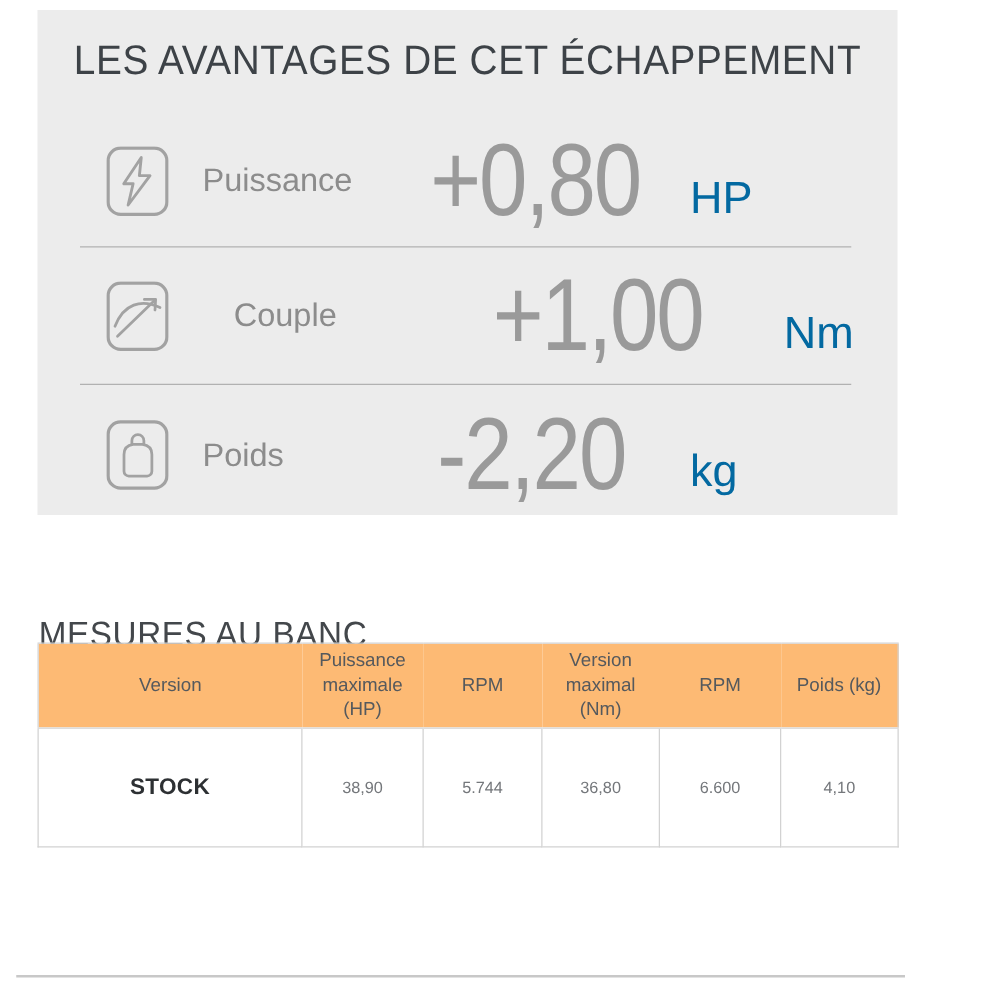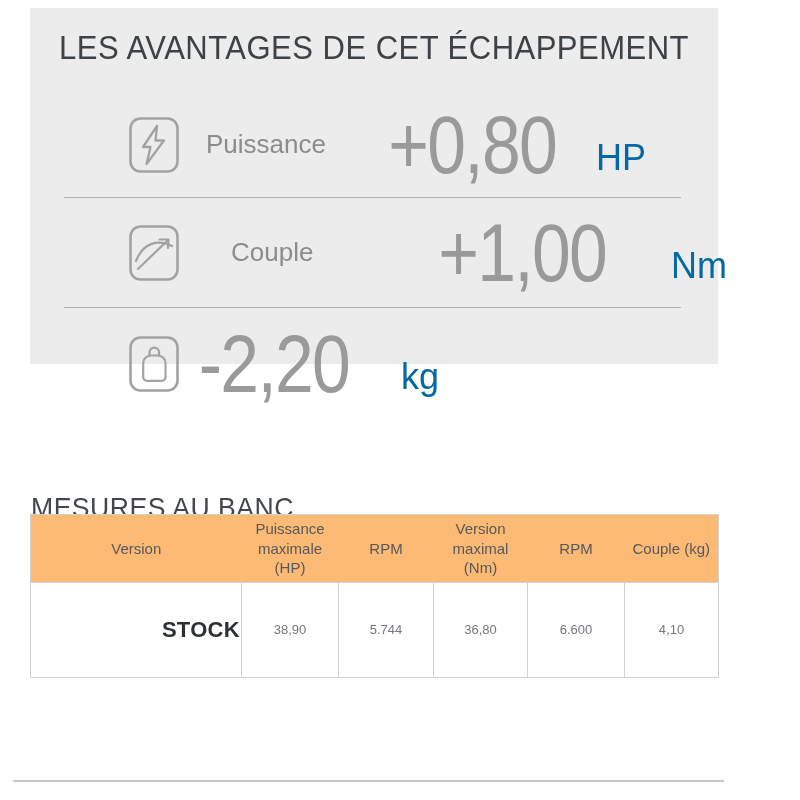--- a/index.html
+++ b/index.html
@@ -3,31 +3,31 @@
 <meta charset="utf-8">
 <style>
   html,body{margin:0;padding:0;}
   body{
     width:800px;height:800px;position:relative;background:#ffffff;
     font-family:"Liberation Sans", sans-serif;overflow:hidden;
   }
 
   
   .advantages-panel{
-    position:absolute;left:30px;top:8px;width:688px;height:356px;
+    position:absolute;left:30px;top:8px;width:688px;height:404px;
     background:#ececec;
   }
   .panel-title{
     padding-top:21px;text-align:center;
     font-size:33px;letter-spacing:.5px;color:#3d4247;font-weight:400;
     transform:scaleX(.94);transform-origin:center top;
   }
   .adv-rows{position:absolute;top:84px;left:0;right:0;}
   .adv-row{
-    display:flex;align-items:center;box-sizing:border-box;padding-left:55px;margin-left:44px;
+    display:flex;align-items:center;box-sizing:border-box;padding-left:55px;
   }
   .adv-row.r1{height:105px;}
   .adv-row.r2{height:109px;gap:25px;}
   .adv-row.r3{height:124px;padding-bottom:12px;}
   .adv-divider{height:0;border-top:1px solid #b1b1b1;margin:0 37px 0 34px;}
   .adv-icon{width:50px;height:56px;flex:0 0 auto;}
   .adv-icon svg{display:block;}
   .adv-label{
     margin-left:27px;width:168px;flex:0 0 auto;
     font-size:26px;color:#8c8c8c;
@@ -57,21 +57,21 @@
     border:1px solid #d2d2d2;border-left:none;border-right:none;
     font-weight:400;font-size:15px;line-height:1.3;color:#55595d;
     text-align:center;vertical-align:middle;padding:4px 6px;box-sizing:border-box;
   }
   table.bench tbody td{
     height:92px;border:1px solid #d2d2d2;background:#ffffff;
     text-align:center;vertical-align:middle;
     font-size:13px;color:#74777b;
   }
   table.bench tbody td.version{
-    font-weight:700;font-size:22px;color:#2d3033;letter-spacing:.3px;text-align:right;
+    font-weight:700;font-size:18px;color:#2d3033;letter-spacing:.3px;
   }
 
   
   .page-divider{
     position:absolute;left:13px;top:780px;width:711px;height:0;
     border-top:2px solid #c8c8c8;
   }
 </style>
 </head>
 <body>
@@ -112,20 +112,21 @@
     <div class="adv-divider"></div>
 
     <div class="adv-row r3">
       <span class="adv-icon">
         <svg width="50" height="56" viewBox="0 0 50 56" fill="none" stroke="#a2a2a2">
           <rect x="1.5" y="1.5" width="47" height="53" rx="10" stroke-width="2.6"></rect>
           <path d="M20.5 19.5 v-3 a4.8 4.8 0 0 1 9.6 0 v3" stroke-width="2.2" stroke-linecap="round"></path>
           <path d="M21.5 19.5 h7.5 c5.5 0.8 7.5 3.6 7.5 8 v13.5 a3.8 3.8 0 0 1 -3.8 3.8 H18 a3.8 3.8 0 0 1 -3.8 -3.8 V27.5 c0 -4.4 2 -7.2 7.3 -8 z" stroke-width="2.2" stroke-linejoin="round"></path>
         </svg>
       </span>
+      <span class="adv-label">Poids</span>
       <span class="adv-value">-2,20</span>
       <span class="adv-unit">kg</span>
     </div>
 
   </div>
 </section>
 
 <h2 class="bench-title">MESURES AU BANC</h2>
 
 <table class="bench">
@@ -137,21 +138,21 @@
       <col style="width:97px">
       <col style="width:94px">
   </colgroup>
   <thead>
     <tr>
       <th>Version</th>
       <th>Puissance maximale (HP)</th>
       <th>RPM</th>
       <th>Version maximal (Nm)</th>
       <th>RPM</th>
-      <th>Couple (kg)</th>
+      <th>Poids (kg)</th>
     </tr>
   </thead>
   <tbody>
     <tr>
       <td class="version">STOCK</td>
       <td>38,90</td>
       <td>5.744</td>
       <td>36,80</td>
       <td>6.600</td>
       <td>4,10</td>

